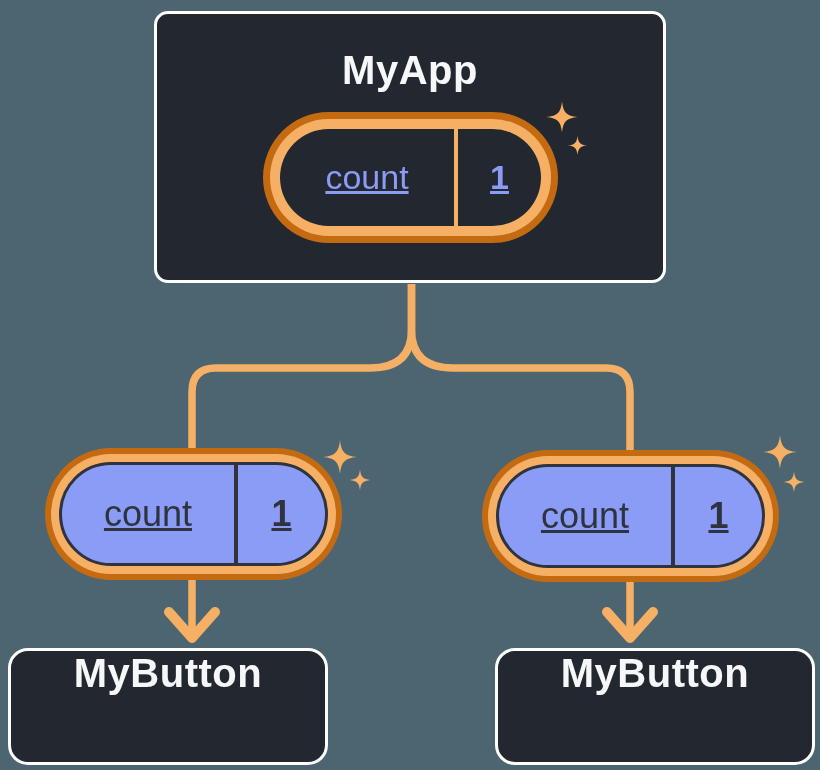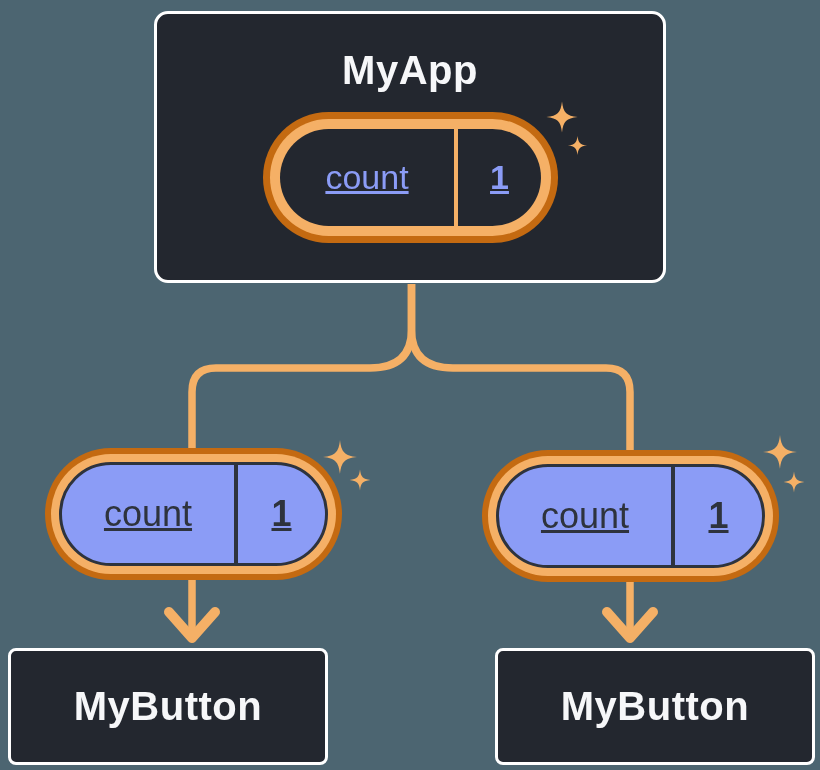--- a/index.html
+++ b/index.html
@@ -12,21 +12,21 @@
   body{background:var(--background);font-family:"Liberation Sans",sans-serif;overflow:hidden;}
   .canvas{position:relative;width:820px;height:770px;background:var(--background);overflow:hidden;}
   .layer{position:absolute;left:0;top:0;width:820px;height:770px;pointer-events:none;}
   .layer.connectors{z-index:1;}
   .layer.sparkles{z-index:4;}
 
   .node{position:absolute;background:var(--node-fill);border:3px solid var(--node-border);border-radius:14px;z-index:2;}
   .app-node{left:154px;top:11px;width:512px;height:272px;}
   .node-title{color:var(--node-text);font-size:40px;font-weight:600;letter-spacing:.5px;text-align:center;}
   .app-node .node-title{margin-top:34px;}
-  .button-node{display:flex;align-items:center;justify-content:center;border-radius:8px;}
+  .button-node{display:flex;align-items:flex-start;justify-content:center;border-radius:20px;}
   .button-left{left:8px;top:648px;width:320px;height:117px;}
   .button-right{left:495px;top:648px;width:320px;height:117px;}
 
   .pill{position:absolute;background:var(--orange-dark);border-radius:70px;padding:7px;z-index:3;}
   .pill-mid{width:100%;height:100%;background:var(--orange-light);border-radius:60px;padding:10px;}
   .pill-inner{width:100%;height:100%;border-radius:52px;display:flex;align-items:stretch;overflow:hidden;}
   .cell{display:flex;align-items:center;justify-content:center;font-size:34px;text-decoration:underline;}
   .cell.name{flex:1;}
   .cell.value{font-weight:700;}
   .divider{width:4px;flex:0 0 4px;}

